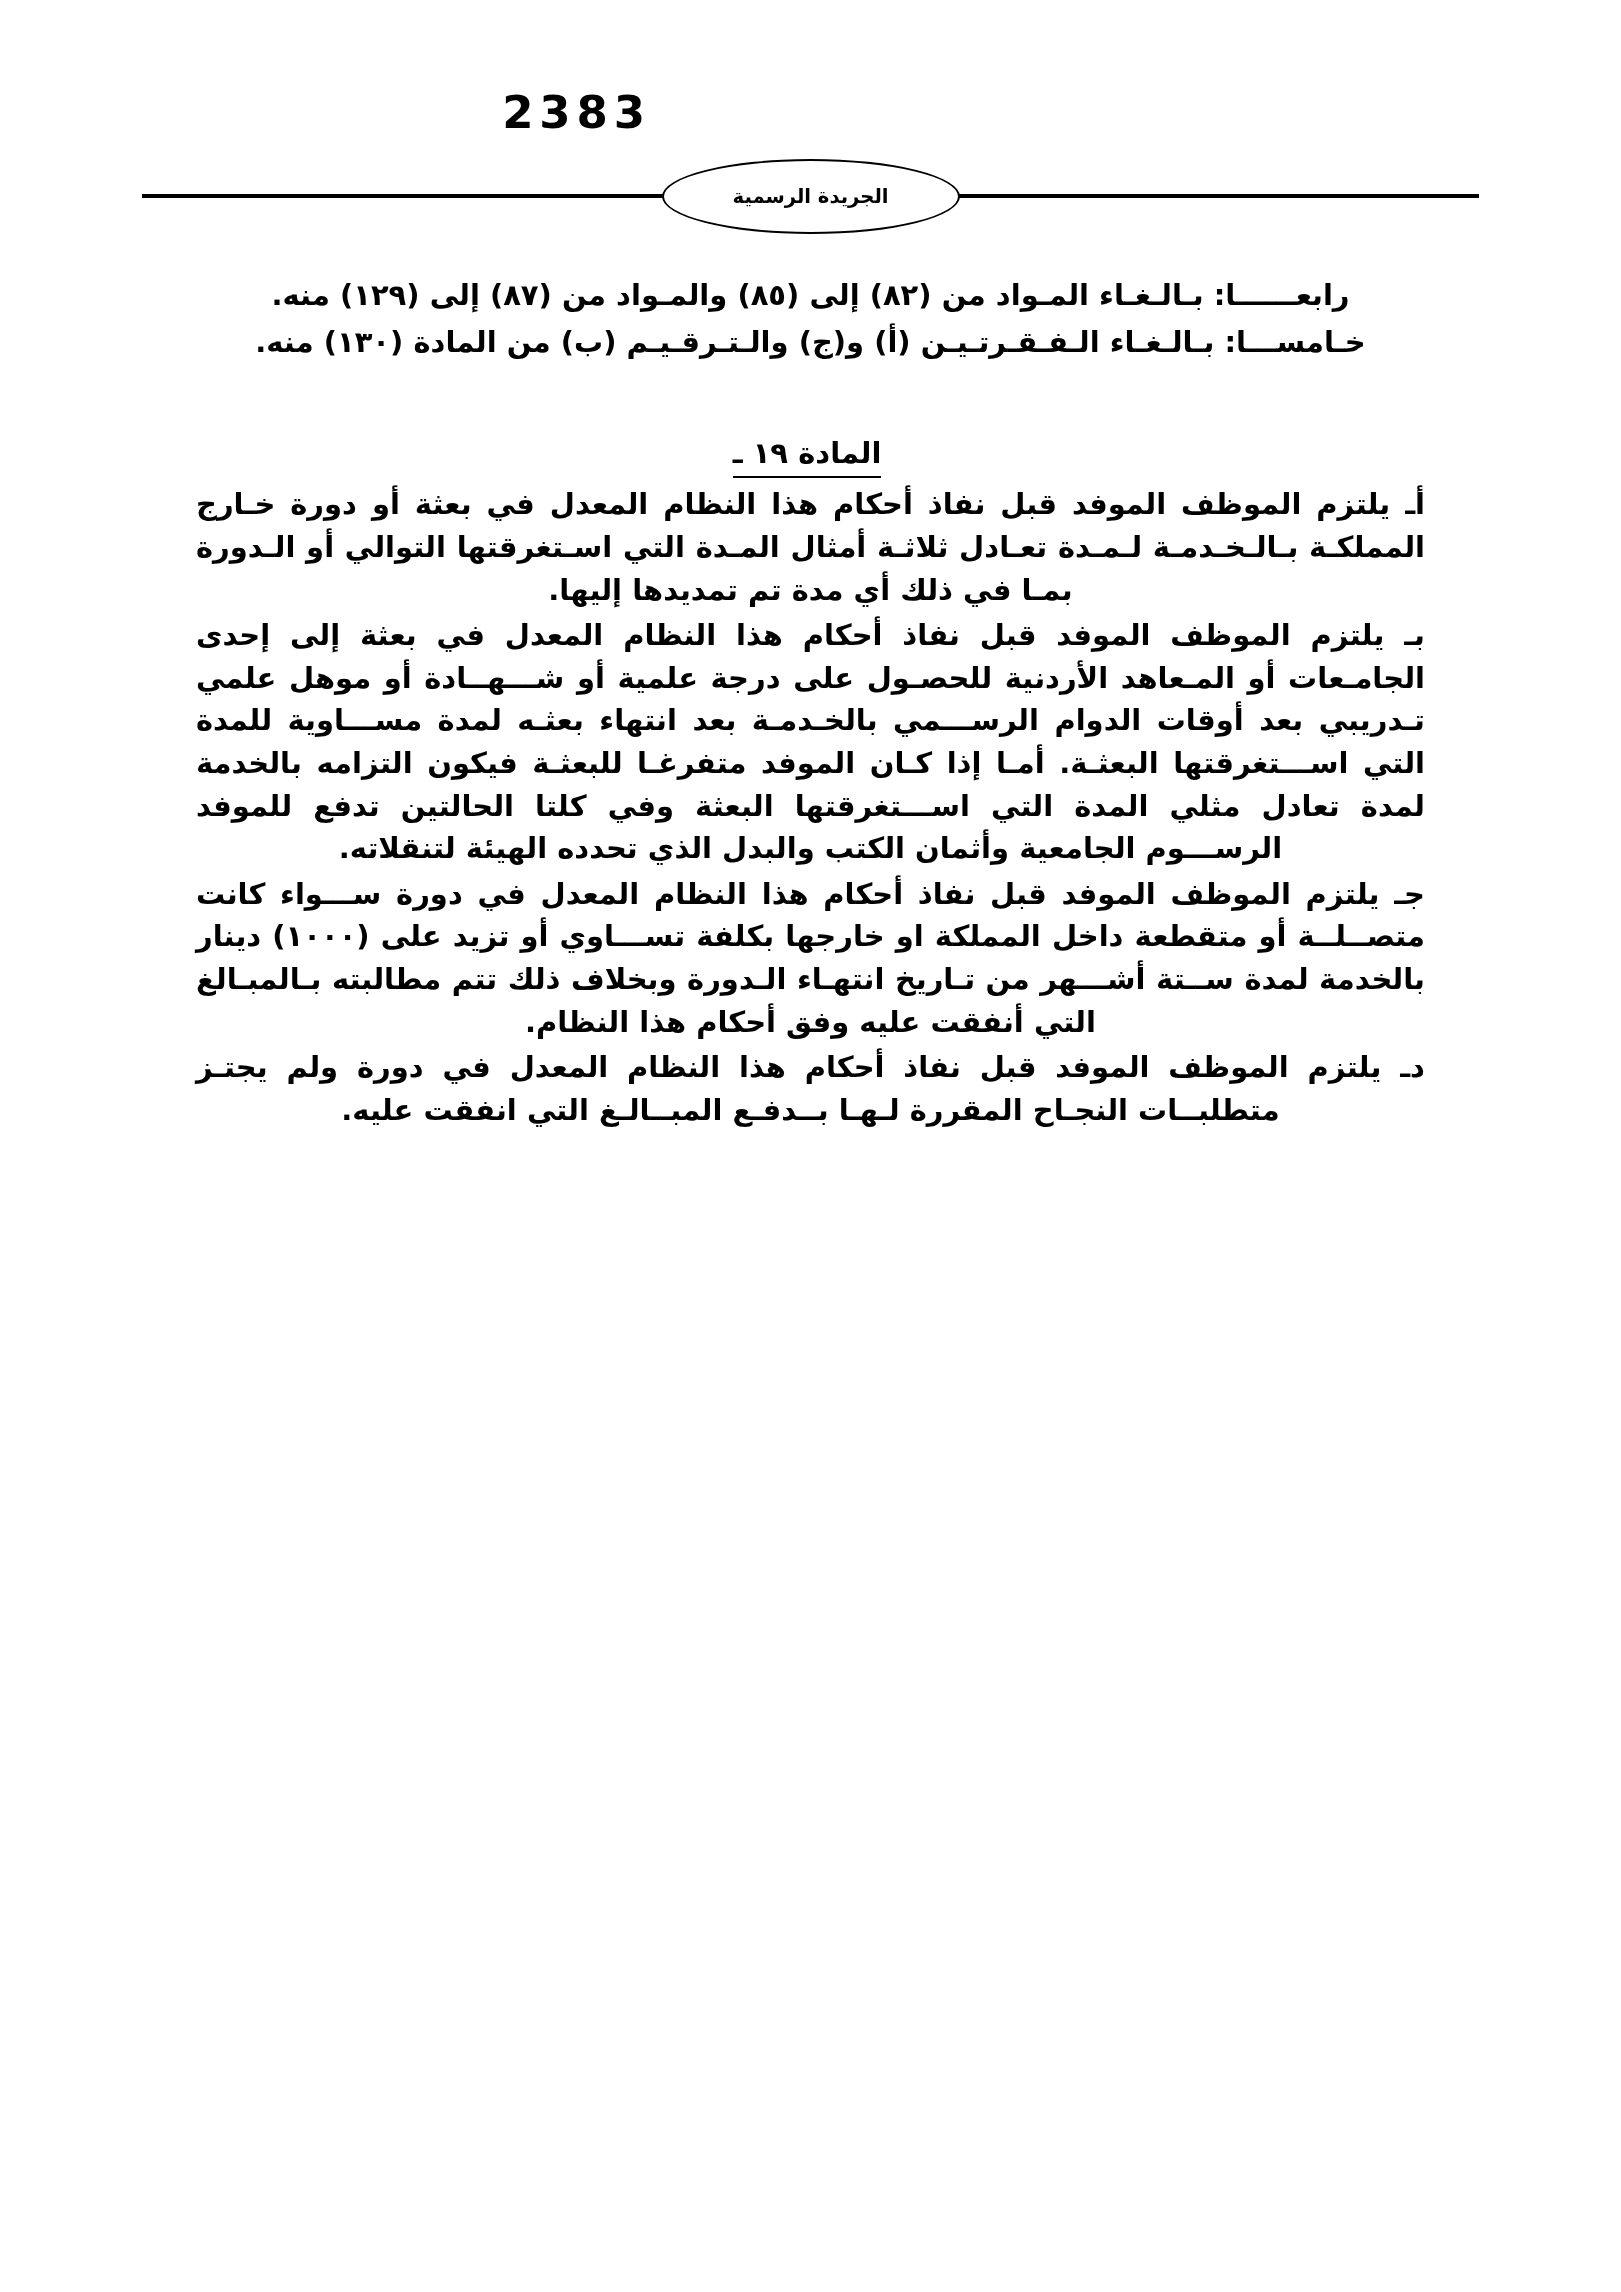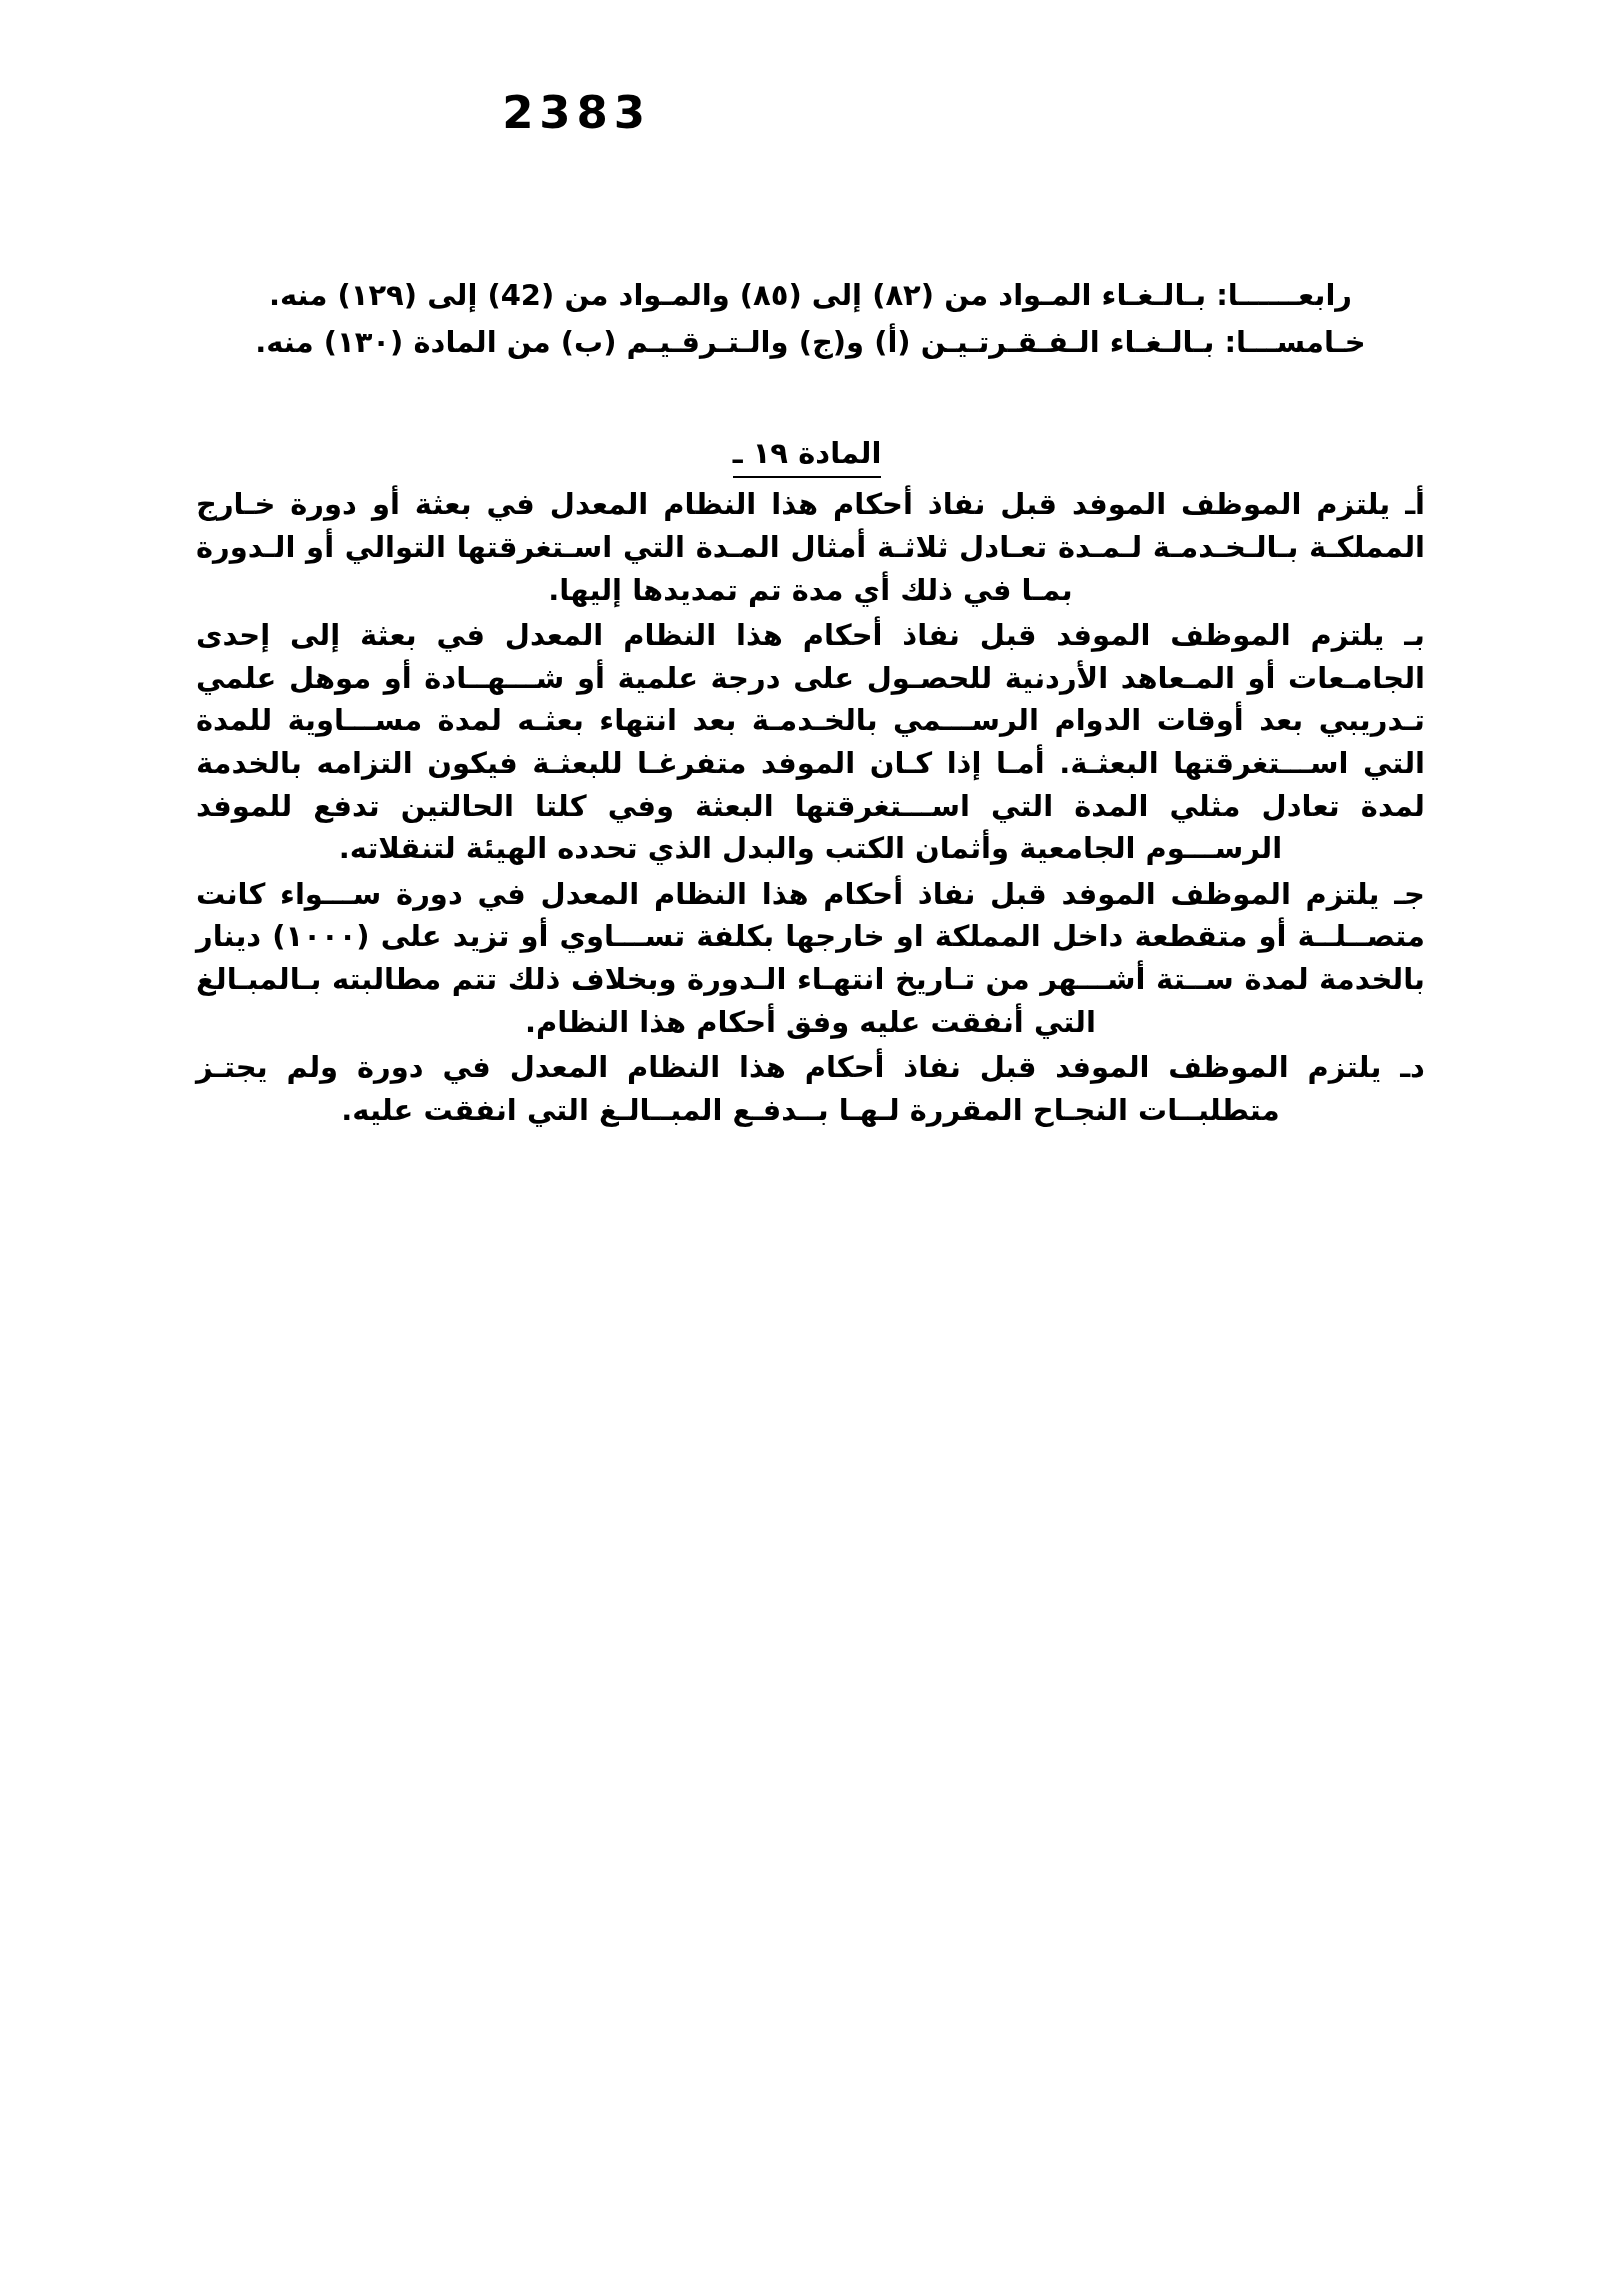--- a/index.html
+++ b/index.html
@@ -115,24 +115,30 @@
     text-align-last: center;
   }
 </style>
 </head>
 <body>
 
 <div class="page">
 
   <div class="page-number">2383</div>
 
+  <div class="header-rule-wrap">
+    <div class="header-rule"></div>
+    <div class="header-badge">
+      <span>الجريدة الرسمية</span>
+    </div>
+  </div>
 
   <div class="content">
 
-    <p class="para first-block">رابعــــــا: بـالـغـاء المـواد من (٨٢) إلى (٨٥) والمـواد من (42) إلى (١٢٩) منه.</p>
+    <p class="para first-block">رابعــــــا: بـالـغـاء المـواد من (٨٢) إلى (٨٥) والمـواد من (٨٧) إلى (١٢٩) منه.</p>
     <p class="para first-block">خـامســـا: بـالـغـاء الـفـقـرتـيـن (أ) و(ج) والـتـرقـيـم (ب) من المادة (١٣٠) منه.</p>
 
     <div class="spacer-lg"></div>
 
 
     <div class="madda-line">
       <span class="madda-label">المادة ١٩ ـ</span>
     </div>
 
     <p class="clause">أـ يلتزم الموظف الموفد قبل نفاذ أحكام هذا النظام المعدل في بعثة أو دورة خـارج المملكـة بـالـخـدمـة لـمـدة تعـادل ثلاثـة أمثال المـدة التي اسـتغرقتها التوالي أو الـدورة بمـا في ذلك أي مدة تم تمديدها إليها.</p>

